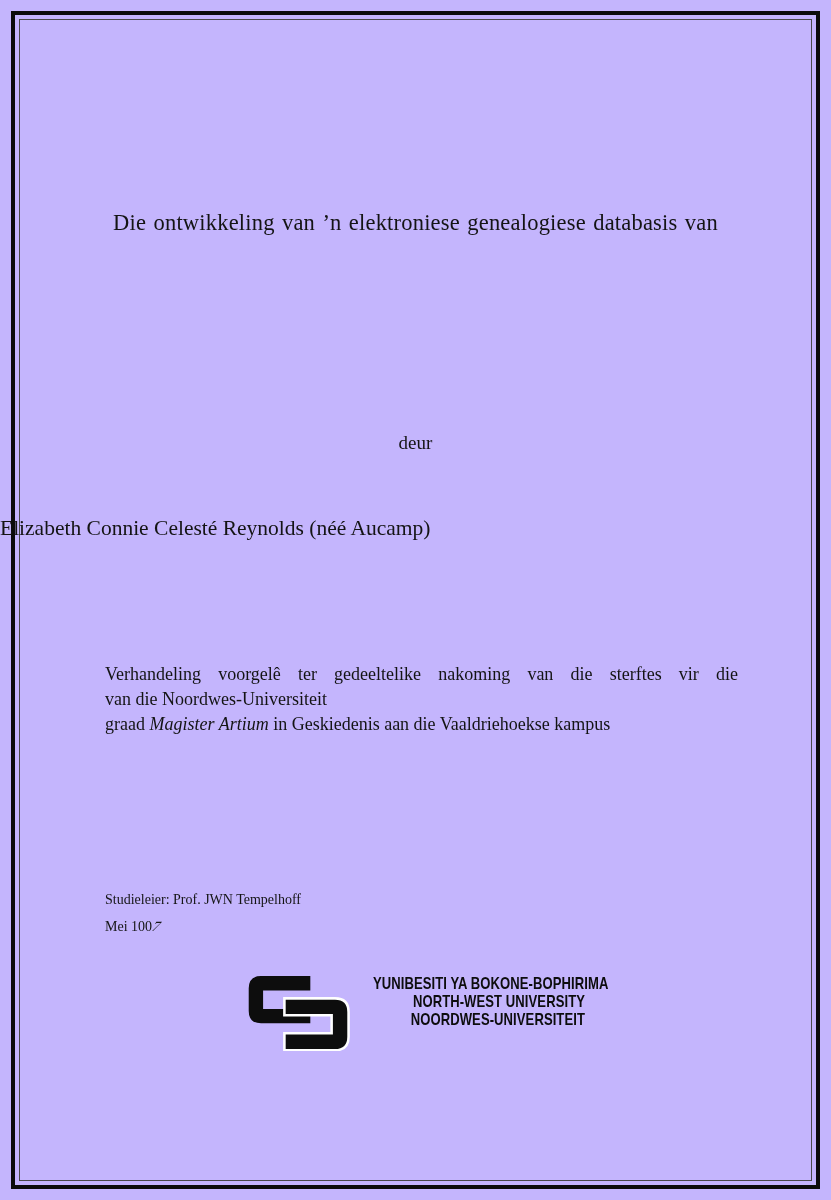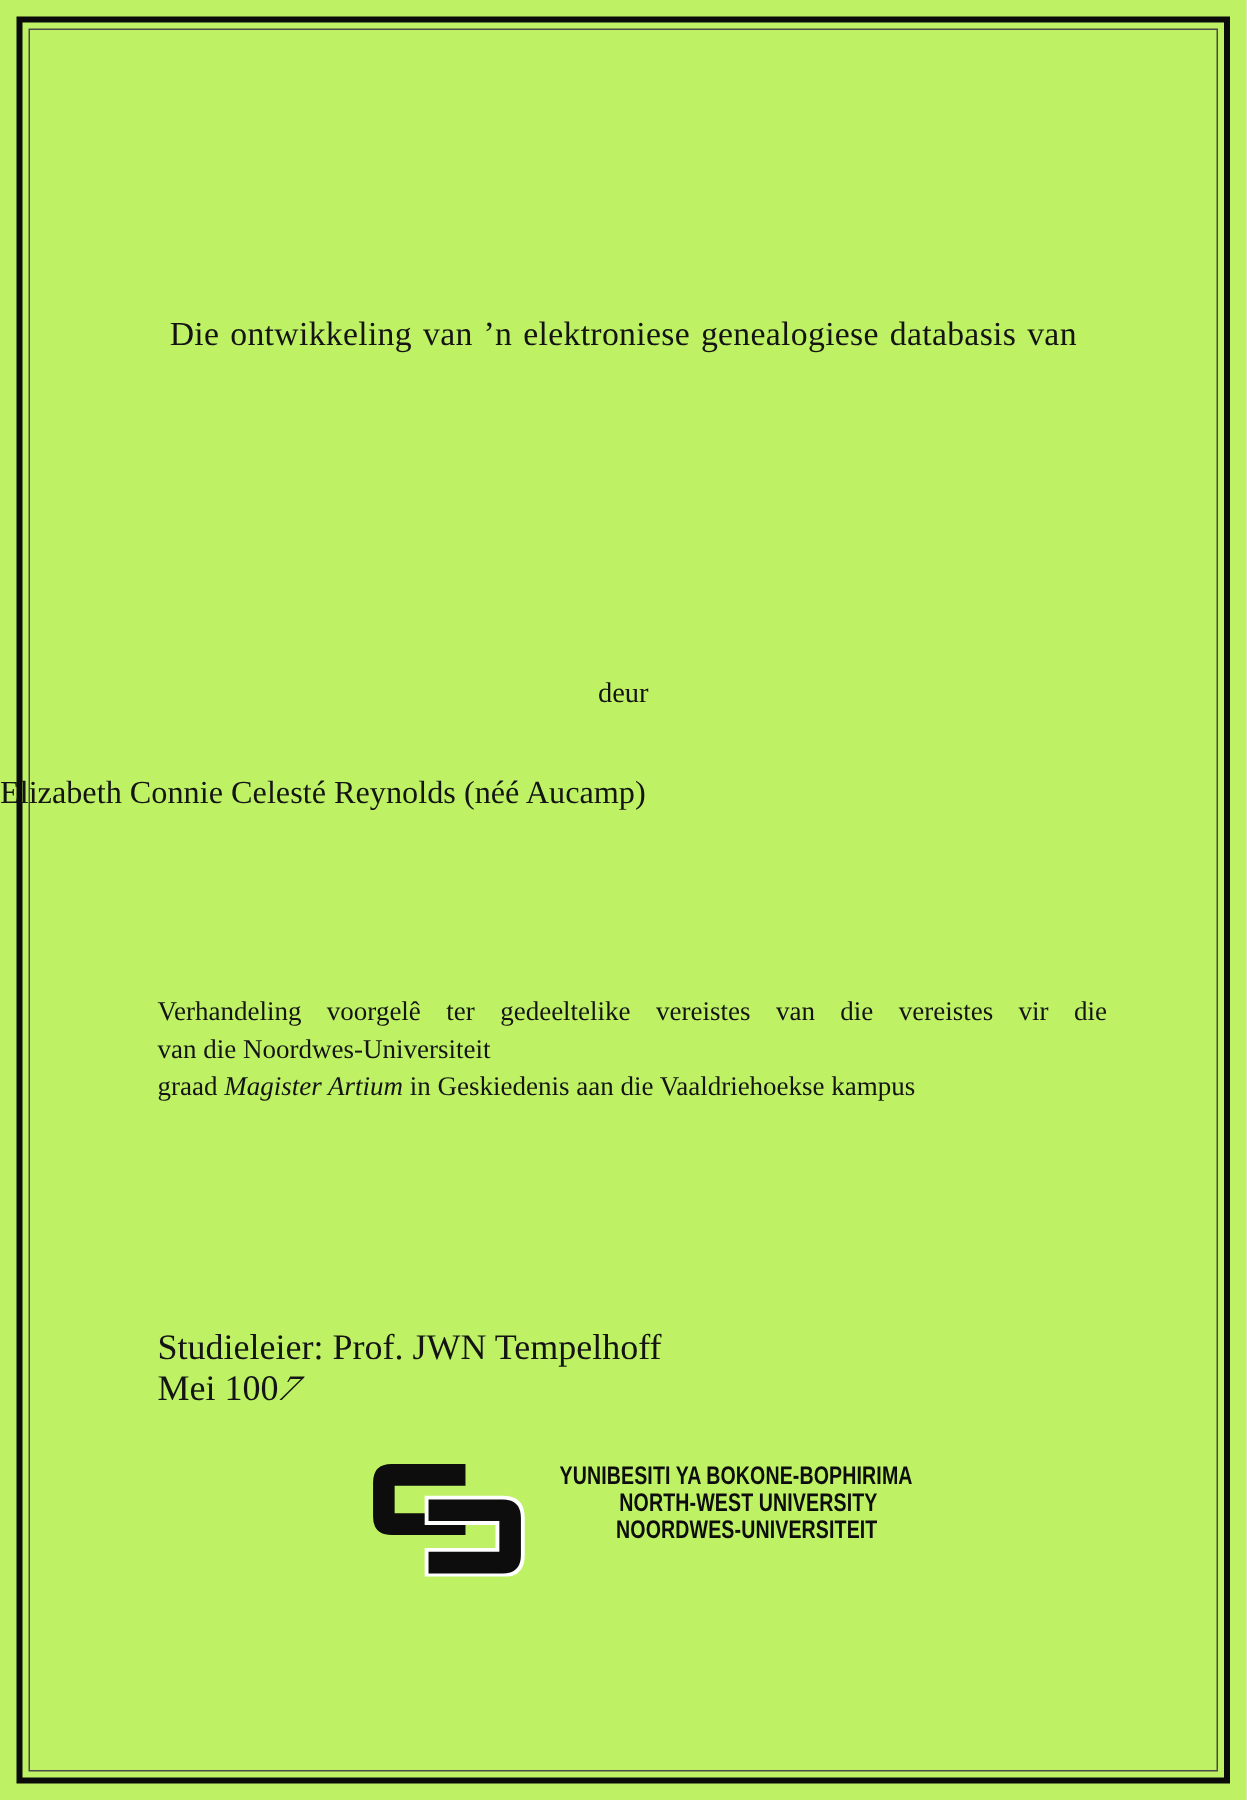--- a/index.html
+++ b/index.html
@@ -5,21 +5,21 @@
   html, body {
     margin: 0;
     padding: 0;
     background: #e8e8e8;
   }
   .page {
     position: relative;
     width: 831px;
     height: 1200px;
     margin: 0 auto;
-    background: #bef264;
+    background: #c4b5fd;
     color: #141414;
     font-family: "Liberation Serif", "DejaVu Serif", serif;
     overflow: hidden;
   }
   
   .frame-outer {
     position: absolute;
     left: 11px; top: 11px; right: 11px; bottom: 11px;
     border: 4px solid #0b0b0b;
   }
@@ -34,21 +34,21 @@
     left: 60px;
     right: 60px;
     text-align: center;
     font-size: 22.5px;
     line-height: 44px;
     letter-spacing: 0.2px;
     word-spacing: 1.5px;
   }
   .byline {
     position: absolute;
-    top: 452px;
+    top: 432px;
     left: 0;
     right: 0;
     text-align: center;
     font-size: 19px;
   }
   .author {
     position: absolute;
     top: 516px;
     left: 0;
     right: 0;
@@ -64,21 +64,21 @@
   }
   .declaration .just {
     text-align: justify;
     text-align-last: justify;
   }
   .it { font-style: italic; }
   .credits {
     position: absolute;
     top: 886px;
     left: 105px;
-    font-size: 24px;
+    font-size: 14px;
     line-height: 27px;
   }
   .seven {
     display: inline-block;
     transform: skewX(-28deg) translateX(1px);
   }
   .logo-row {
     position: absolute;
     top: 974px;
     left: 0;
@@ -117,21 +117,21 @@
 
   <div class="title-block">
     <div>Die ontwikkeling van ’n elektroniese genealogiese databasis van</div>
   </div>
 
   <div class="byline">deur</div>
 
   <div class="author">Elizabeth Connie Celesté Reynolds (néé Aucamp)</div>
 
   <div class="declaration">
-    <div class="just">Verhandeling voorgelê ter gedeeltelike vereistes van die vereistes vir die</div>
+    <div class="just">Verhandeling voorgelê ter gedeeltelike nakoming van die sterftes vir die</div>
     <div>van die Noordwes-Universiteit</div>
     <div><span>graad </span><span class="it">Magister Artium</span><span> in Geskiedenis aan die Vaaldriehoekse kampus</span></div>
   </div>
 
   <div class="credits">
     <div>Studieleier: Prof. JWN Tempelhoff</div>
     <div><span>Mei 100</span><span class="seven">7</span></div>
   </div>
 
   <div class="logo-row">

